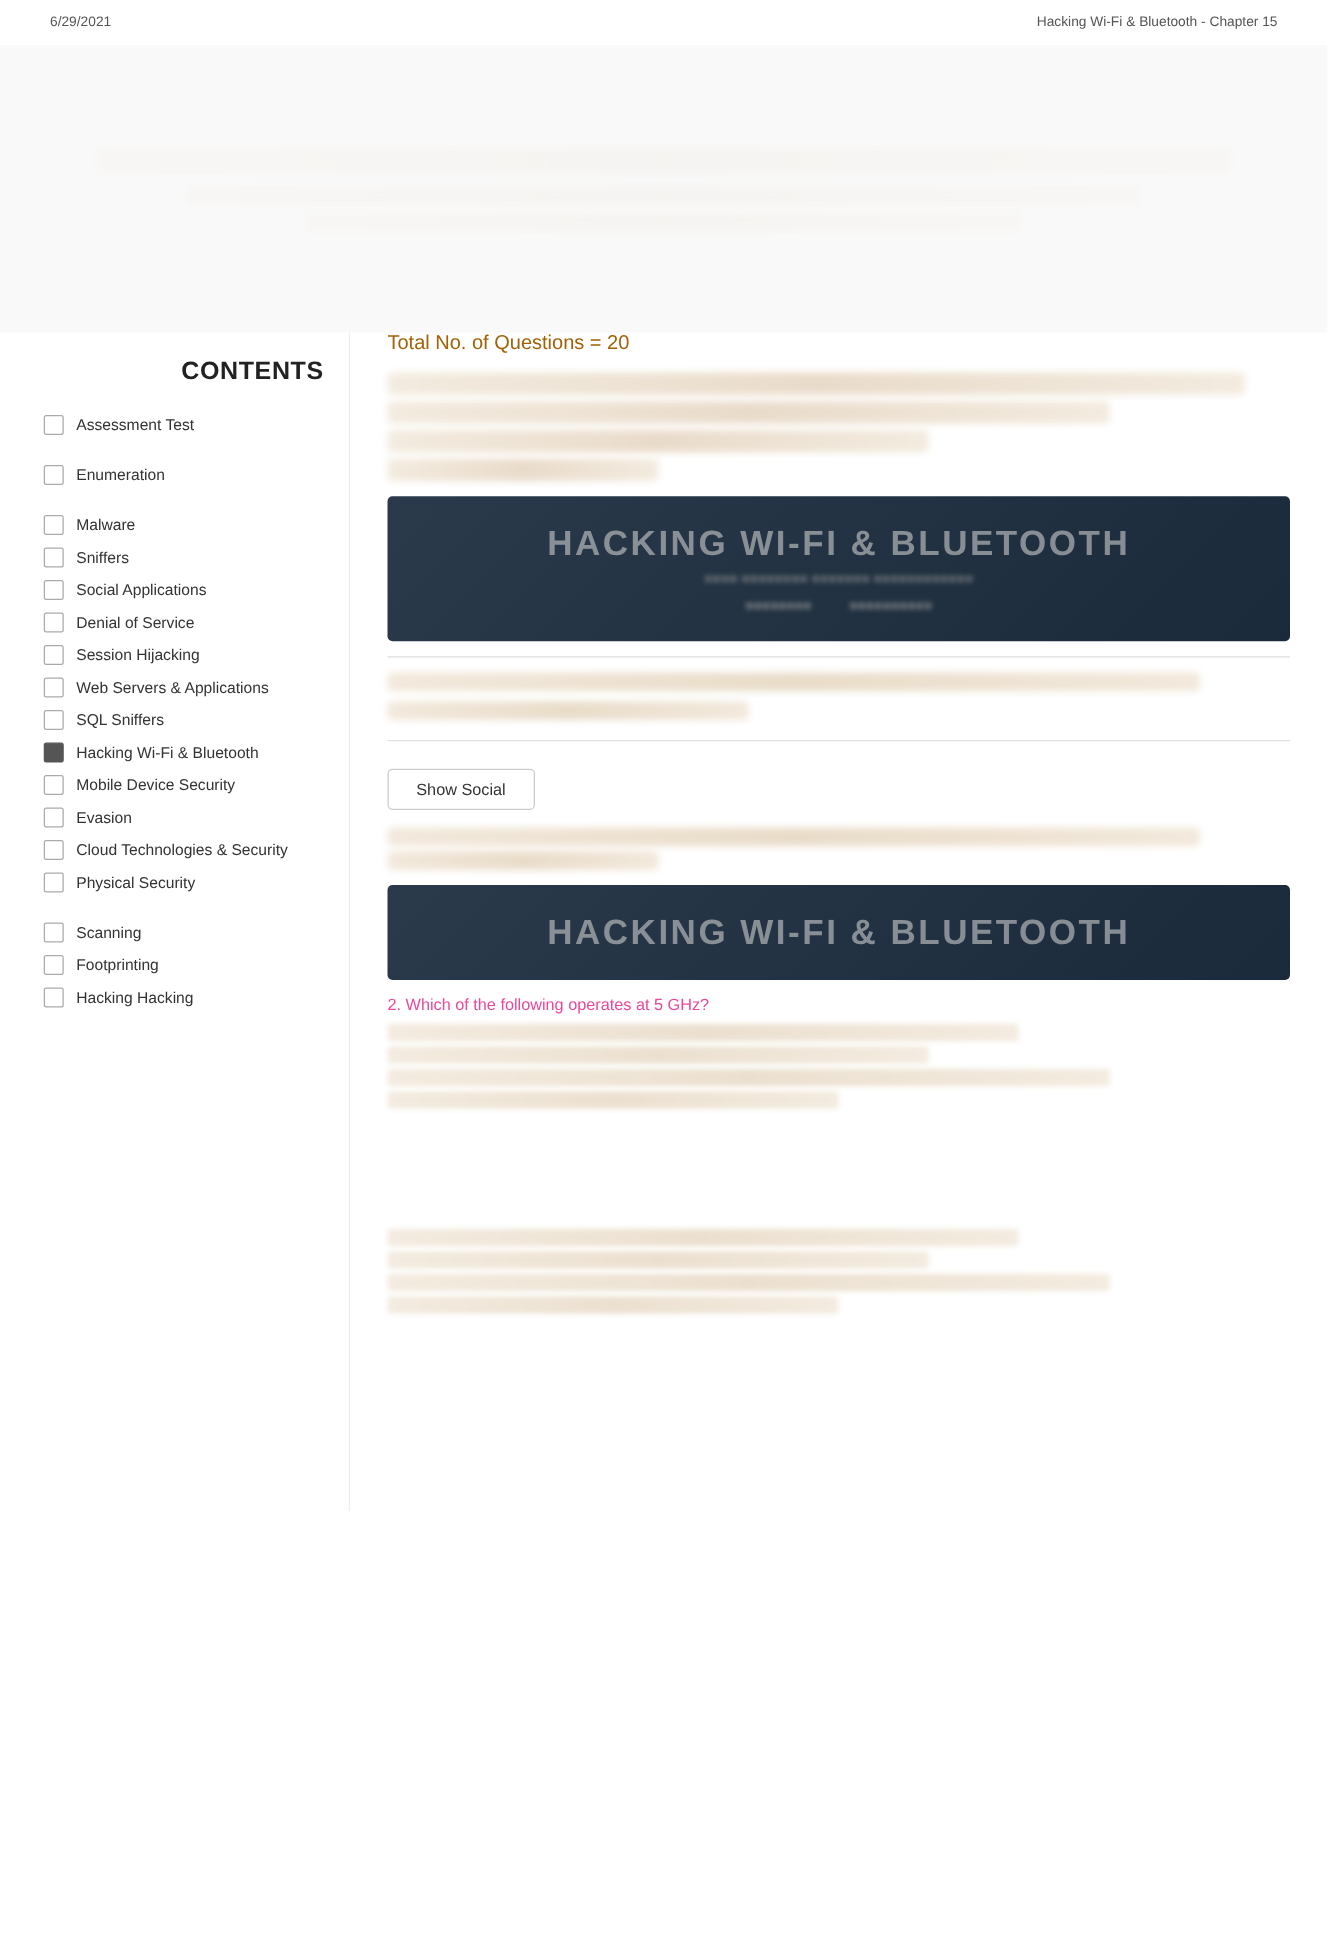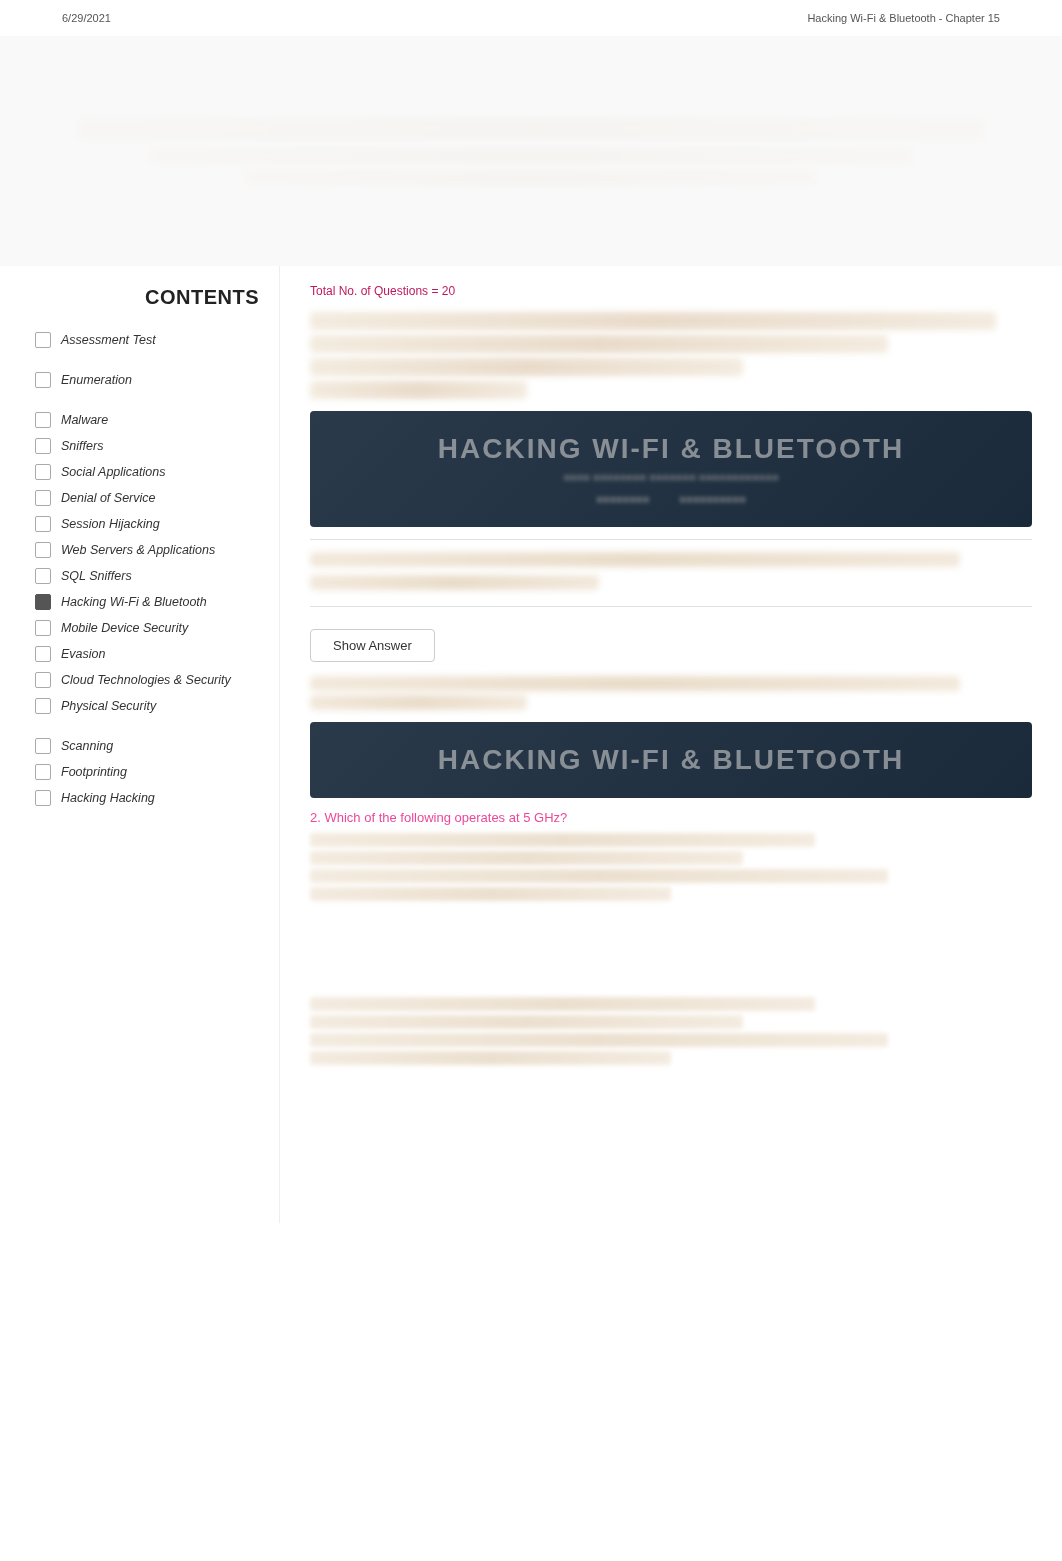--- a/index.html
+++ b/index.html
@@ -5,21 +5,21 @@
     * { box-sizing: border-box; margin: 0; padding: 0; }
     body {
       font-family: Arial, sans-serif;
       background: #fff;
       color: #333;
       font-size: 13px;
     }
     .page-header {
       display: flex;
       justify-content: space-between;
-      padding: 12px 62px;
+      padding: 12px 40px;
       font-size: 11px;
       color: #555;
       border-bottom: none;
     }
     .main-container {
       display: flex;
       padding: 0;
     }
     .sidebar {
       width: 280px;
@@ -35,21 +35,20 @@
       margin-bottom: 18px;
       letter-spacing: 0.5px;
     }
     .sidebar-item {
       display: flex;
       align-items: center;
       padding: 5px 0;
       cursor: pointer;
       color: #333;
       font-size: 12.5px;
-      font-style: italic;
     }
     .sidebar-item .bullet {
       width: 16px;
       min-width: 16px;
       height: 16px;
       border: 1.5px solid #aaa;
       border-radius: 2px;
       margin-right: 10px;
       display: inline-block;
     }
@@ -58,23 +57,22 @@
       border-color: #555;
     }
     .sidebar-spacer {
       height: 14px;
     }
     .content-area {
       flex: 1;
       padding: 0 30px 30px 30px;
     }
     .total-questions {
-      font-size: 12px;
-      color: #be185d;
-      margin-top: 18px;
+      font-size: 16px;
+      color: #a16207;
       margin-bottom: 14px;
     }
     .blurred-block {
       background: linear-gradient(90deg, #e8d8c0 0%, #d4b896 50%, #e8d8c0 100%);
       border-radius: 4px;
       height: 18px;
       margin-bottom: 5px;
       opacity: 0.5;
       filter: blur(3px);
     }
@@ -314,21 +312,21 @@
 
     
     <div class="blurred-options">
       <div class="blurred-answer-block long" style="height:15px;"></div>
       <div class="blurred-answer-block short" style="height:15px;"></div>
     </div>
 
     <hr class="separator-line">
 
     
-    <button class="show-answer-btn">Show Answer</button>
+    <button class="show-answer-btn">Show Social</button>
 
     
     <div>
       <div class="blurred-answer-block long" style="height:15px; margin-bottom:4px;"></div>
       <div class="blurred-answer-block" style="width:30%; height:15px;"></div>
     </div>
 
     
     <div class="banner-block-2">
       <div class="banner-title">HACKING WI-FI &amp; BLUETOOTH</div>

